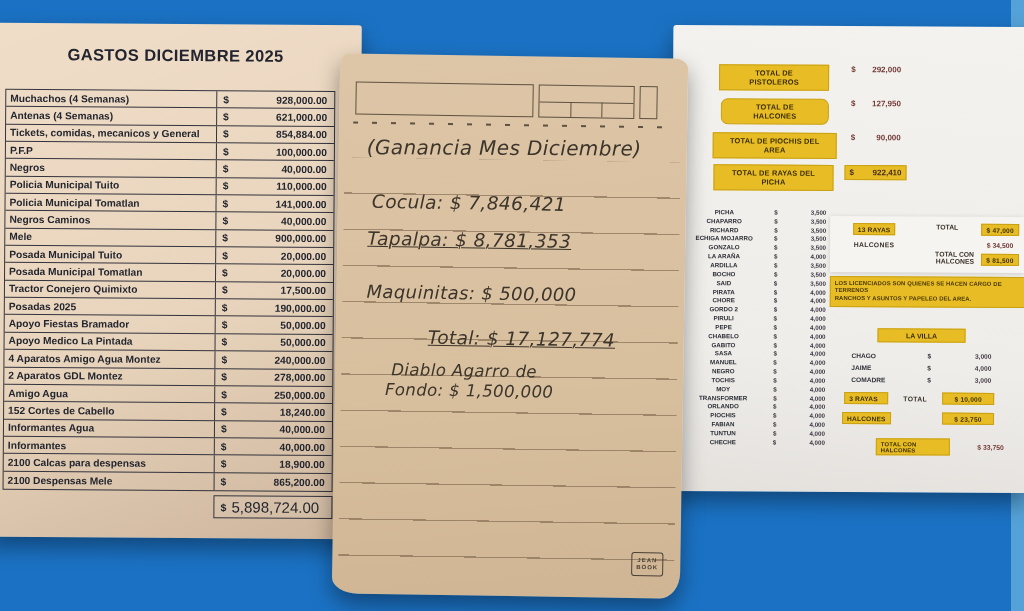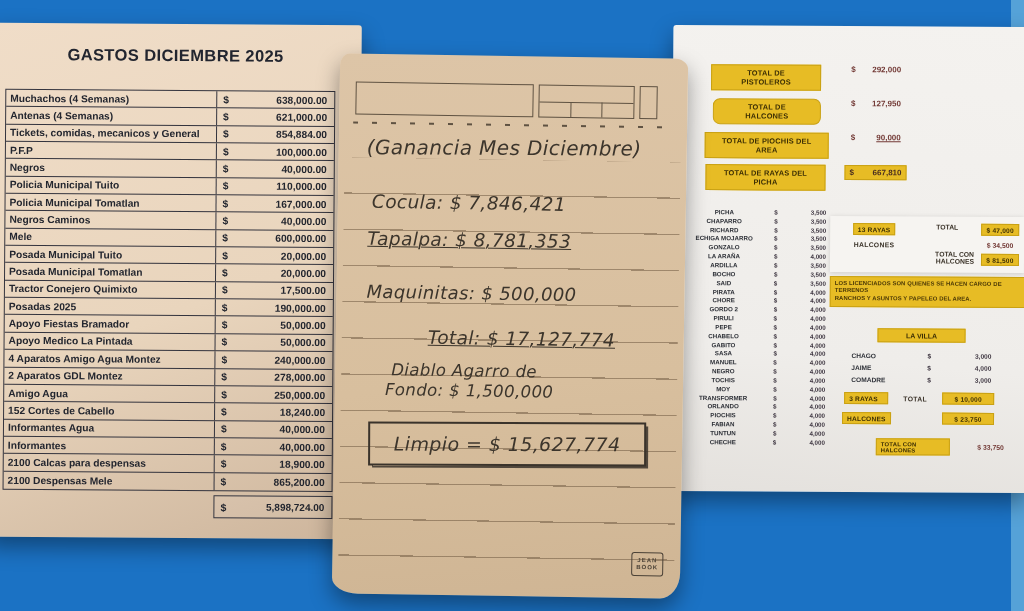--- a/index.html
+++ b/index.html
@@ -19,21 +19,21 @@
   .grow { display:flex; height:17.35px; border-bottom:1px solid #34343e; align-items:center; }
   .grow:last-child { border-bottom:none; }
   .glabel { flex:0 0 211px; padding-left:4px; font-size:10.2px; font-weight:600; color:#23262f;
     white-space:nowrap; overflow:hidden; border-right:1.5px solid #34343e; height:100%; display:flex; align-items:center; }
   .gamt { flex:1; display:flex; align-items:center; font-size:10.2px; font-weight:700; color:#23262f; }
   .gcur { padding-left:6px; }
   .gval { flex:1; text-align:right; padding-right:7px; }
   .gtotal-row { position:absolute; left:227px; top:471px; width:119px; height:23px;
     border:1.5px solid #34343e; display:flex; align-items:center; background:rgba(255,255,255,.06); }
   .gtotal-row .gcur { font-size:10.5px; font-weight:700; color:#23262f; }
-  .gtotal-row .gval { font-size:10px; font-weight:700; color:#23262f; }
+  .gtotal-row .gval { font-size:15px; font-weight:400; color:#23262f;text-align:center; }
 
   
   .note { left:336px; top:56px; width:348px; height:540px; z-index:3;
     background:linear-gradient(175deg,#ddc5a7 0%,#d8bf9e 60%,#cfb594 100%);
     transform:rotate(.9deg);
     border-radius:10px 14px 20px 26px / 12px 10px 26px 16px; }
   .rules { position:absolute; left:6px; right:6px; top:104px; bottom:14px;
     background:repeating-linear-gradient(to bottom, transparent 0 35px, rgba(110,88,64,.55) 35px 36.2px); }
   .note-head { position:absolute; left:16px; top:28px; width:302px; height:33px; display:flex; gap:5px; }
   .nh-box { border:1.6px solid #5f5242; height:100%; }
@@ -63,21 +63,21 @@
     align-items:center; justify-content:center; color:#4a4136; }
   .stamp span { font-size:6px; font-weight:700; letter-spacing:1px; line-height:1.2; }
 
   
   .rayas { left:672px; top:26px; width:356px; height:466px; z-index:2;
     background:linear-gradient(185deg,#f4f2ef 0%,#efedea 70%,#e4e1dd 100%);
     transform:rotate(.35deg); border-radius:3px; }
   .hl { background:#e7bc25; border:1px solid #c9a114; color:#3d2f04; }
   .sum-row { position:absolute; display:flex; width:322px; left:0; }
   .sum-label { font-size:7.4px; font-weight:700; text-align:center; padding:3px 12px;
-    letter-spacing:.2px; }
+    letter-spacing:.2px;margin-left:8px; }
   .sum-amt { display:flex; font-size:8px; font-weight:700; color:#733a36; align-items:center; }
   .sum-amt .v { text-align:right; }
   .r1 { top:39px; } .r2 { top:73px; } .r3 { top:107px; } .r4 { top:139px; }
   .abs { position:absolute; }
 
   .plist { position:absolute; left:8px; top:182px; width:146px; }
   .p-row { display:flex; height:8.85px; align-items:center; }
   .p-name { flex:0 0 88px; text-align:center; font-size:6.2px; font-weight:700; color:#2e3138;
     white-space:nowrap; }
   .p-cur { flex:0 0 16px; font-size:6.2px; font-weight:700; color:#3d3540; text-align:left; padding-left:6px; }
@@ -120,21 +120,21 @@
   <div class="edge-strip"></div>
 
   <div class="paper gastos">
     <div class="gastos-title">GASTOS DICIEMBRE 2025</div>
     <div class="gtable">
 
         <div class="grow">
           <div class="glabel">Muchachos (4 Semanas)</div>
           <div class="gamt">
             <span class="gcur">$</span>
-            <span class="gval">638,000.00</span>
+            <span class="gval">928,000.00</span>
           </div>
         </div>
 
         <div class="grow">
           <div class="glabel">Antenas (4 Semanas)</div>
           <div class="gamt">
             <span class="gcur">$</span>
             <span class="gval">621,000.00</span>
           </div>
         </div>
@@ -168,37 +168,37 @@
           <div class="gamt">
             <span class="gcur">$</span>
             <span class="gval">110,000.00</span>
           </div>
         </div>
 
         <div class="grow">
           <div class="glabel">Policia Municipal Tomatlan</div>
           <div class="gamt">
             <span class="gcur">$</span>
-            <span class="gval">167,000.00</span>
+            <span class="gval">141,000.00</span>
           </div>
         </div>
 
         <div class="grow">
           <div class="glabel">Negros Caminos</div>
           <div class="gamt">
             <span class="gcur">$</span>
             <span class="gval">40,000.00</span>
           </div>
         </div>
 
         <div class="grow">
           <div class="glabel">Mele</div>
           <div class="gamt">
             <span class="gcur">$</span>
-            <span class="gval">600,000.00</span>
+            <span class="gval">900,000.00</span>
           </div>
         </div>
 
         <div class="grow">
           <div class="glabel">Posada Municipal Tuito</div>
           <div class="gamt">
             <span class="gcur">$</span>
             <span class="gval">20,000.00</span>
           </div>
         </div>
@@ -325,23 +325,20 @@
     </div>
     <div class="tickline"></div>
     <div class="rules"></div>
     <div class="hw hw-title">(Ganancia Mes Diciembre)</div>
     <div class="hw hw-cocula">Cocula: $ 7,846,421</div>
     <div class="hw hw-tapalpa">Tapalpa: $ 8,781,353</div>
     <div class="hw hw-maq">Maquinitas: $ 500,000</div>
     <div class="hw hw-total">Total: $ 17,127,774</div>
     <div class="hw hw-diablo1">Diablo Agarro de</div>
     <div class="hw hw-diablo2">Fondo: $ 1,500,000</div>
-    <div class="limpio-box">
-      <div class="hw hw-limpio">Limpio = $ 15,627,774</div>
-    </div>
     <div class="stamp">
       <span>JEAN</span>
       <span>BOOK</span>
     </div>
   </div>
 
   <div class="paper rayas">
 
     <div class="sum-row r1">
       <div class="sum-label hl abs" style="left:38px;width:110px;">TOTAL DE PISTOLEROS</div>
@@ -354,28 +351,28 @@
       <div class="sum-label hl abs" style="left:40px;width:108px;border-radius:7px;">TOTAL DE HALCONES</div>
       <div class="sum-amt abs" style="left:178px;width:50px;">
         <span>$</span>
         <span class="v" style="flex:1;">127,950</span>
       </div>
     </div>
     <div class="sum-row r3">
       <div class="sum-label hl abs" style="left:32px;width:124px;">TOTAL DE PIOCHIS DEL AREA</div>
       <div class="sum-amt abs" style="left:178px;width:50px;">
         <span>$</span>
-        <span class="v" style="flex:1;text-decoration:underline;">90,000</span>
+        <span class="v" style="flex:1;">90,000</span>
       </div>
     </div>
     <div class="sum-row r4">
       <div class="sum-label hl abs" style="left:33px;width:120px;">TOTAL DE RAYAS DEL PICHA</div>
       <div class="sum-amt hl abs" style="left:172px;width:62px;padding:2px 4px;color:#4a2e20;">
         <span>$</span>
-        <span class="v" style="flex:1;">667,810</span>
+        <span class="v" style="flex:1;">922,410</span>
       </div>
     </div>
 
     <div class="plist">
 
         <div class="p-row">
           <span class="p-name">PICHA</span>
           <span class="p-cur">$</span>
           <span class="p-amt">3,500</span>
         </div>

